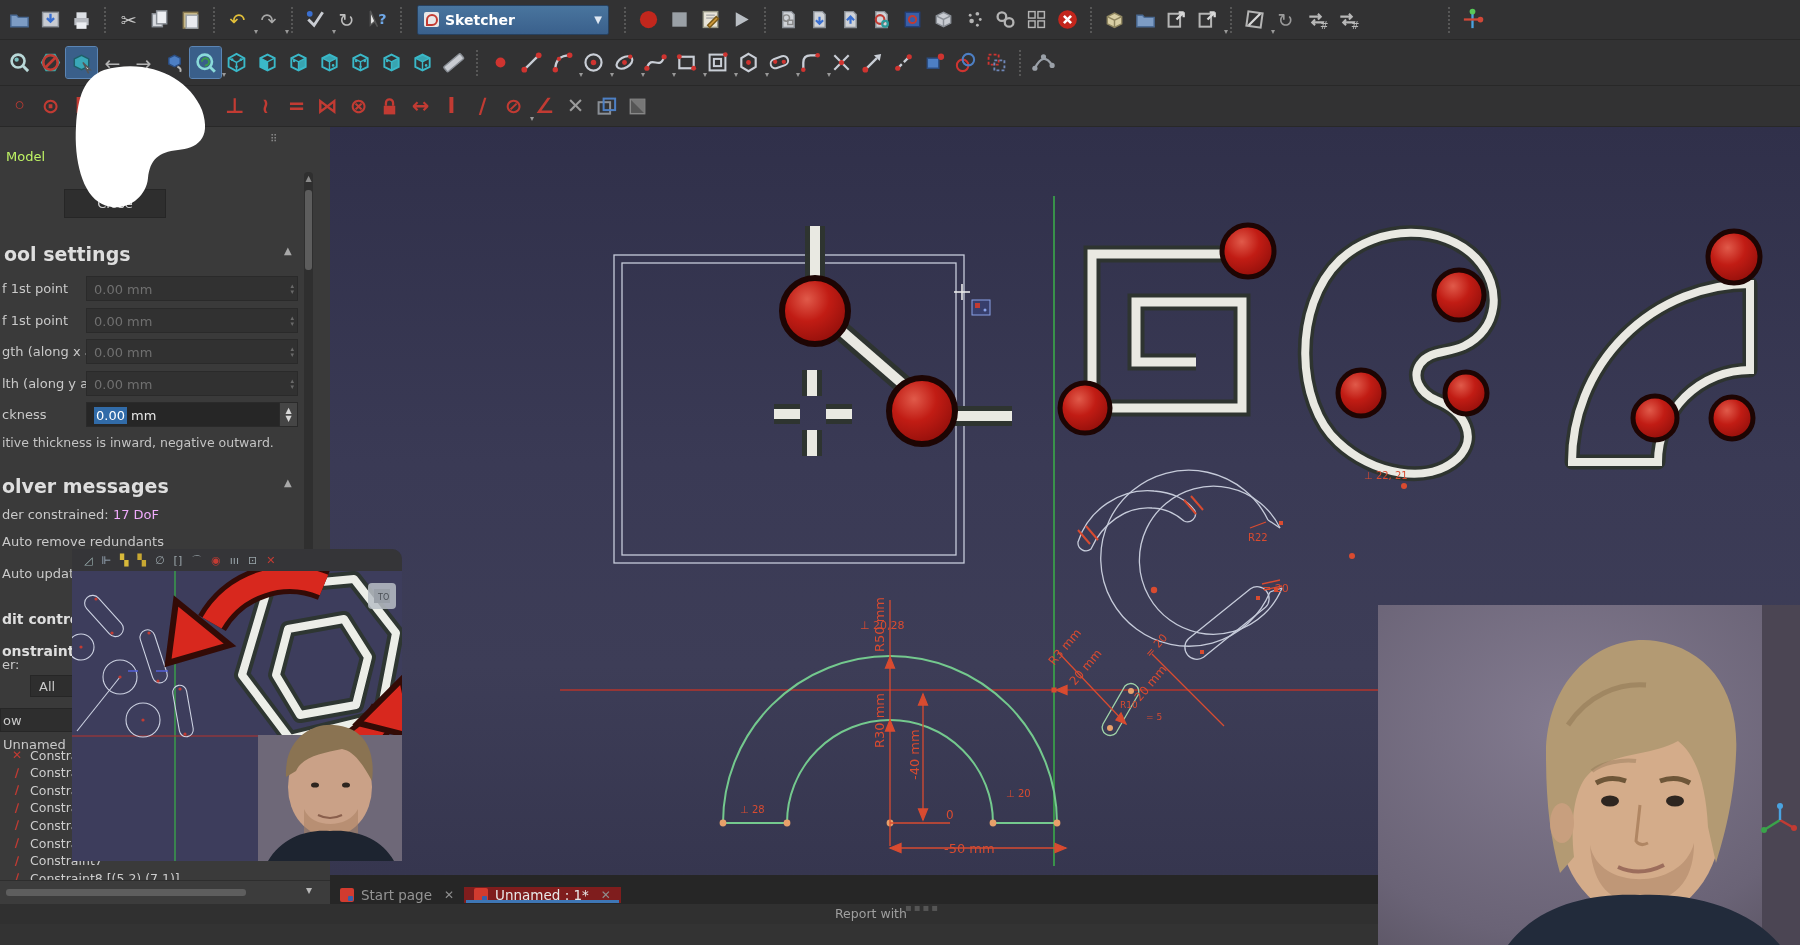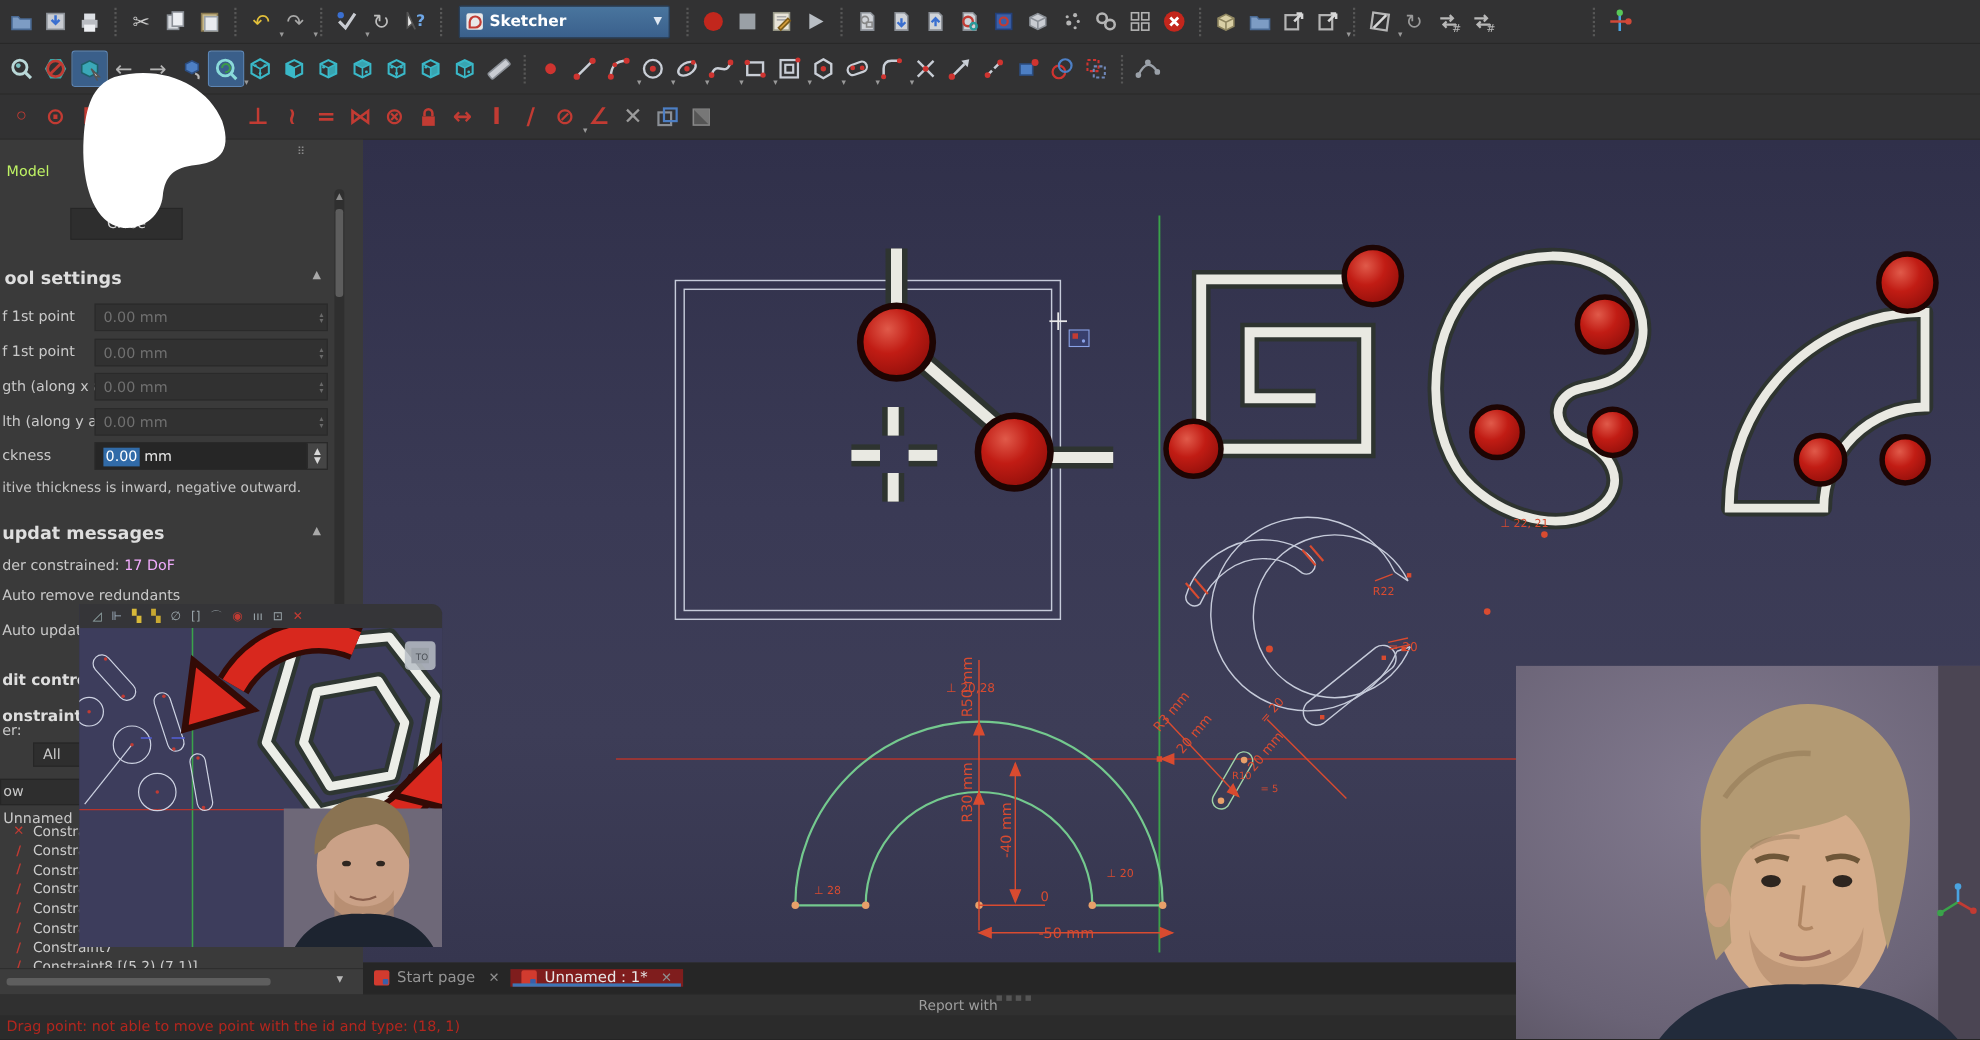--- a/index.html
+++ b/index.html
@@ -18,21 +18,21 @@
   .gap{flex:none;}
   
   #wbcombo{display:flex;align-items:center;height:28px;width:190px;background:linear-gradient(#49759e,#3a608c);border:1px solid #27415f;border-radius:2px;margin:0 8px;flex:none;}
   #wbcombo .wbicon{width:15px;height:15px;margin:0 6px;background:#e8e8e8;border-radius:2px;position:relative;}
   #wbcombo .wbicon:before{content:"";position:absolute;left:2px;top:2px;width:8px;height:8px;border:2px solid #c23b33;border-radius:50% 50% 50% 0;}
   #wbcombo .wblabel{color:#fff;font-size:14px;font-weight:bold;flex:1;}
   #wbcombo .wbarrow{width:20px;color:#dfe8f2;font-size:10px;text-align:center;}
 
   
   #panel{position:absolute;left:0;top:127px;width:330px;height:753px;background:#3a3a3a;color:#c9c9c9;font-size:13px;overflow:hidden;z-index:6;}
-  .phead{position:absolute;font-weight:bold;color:#dedede;font-size:16px;}
+  .phead{position:absolute;font-weight:bold;color:#dedede;font-size:19px;}
   .pchev{position:absolute;color:#a8a8a8;font-size:10px;}
   .plabel{position:absolute;color:#c9c9c9;}
   .pfield{position:absolute;left:86px;width:212px;height:25px;background:#313131;border:1px solid #2a2a2a;color:#707070;font-size:13px;line-height:25px;padding-left:7px;box-sizing:border-box;}
   .pfield .spin{position:absolute;right:3px;top:0;height:100%;display:flex;flex-direction:column;justify-content:center;color:#6a6a6a;font-size:7px;line-height:6px;}
   .pfield.active{background:#262626;color:#e8e8e8;}
   .pfield.active .selhl{background:#316ba8;color:#fff;padding:1px 2px;}
   .pfield.active .spinbox{position:absolute;right:0;top:0;width:17px;height:100%;background:#454545;border-left:1px solid #2a2a2a;display:flex;flex-direction:column;align-items:center;justify-content:center;color:#d8d8d8;font-size:8px;line-height:8px;}
   #pscroll{position:absolute;right:17px;top:45px;width:9px;height:418px;background:#2f2f2f;border-radius:4px;}
   #pscroll .thumb{position:absolute;left:1px;top:18px;width:7px;height:80px;background:#5d5d5d;border-radius:3px;}
   #pscroll .arr{position:absolute;left:0;top:2px;width:9px;text-align:center;color:#8a8a8a;font-size:8px;}
@@ -44,21 +44,21 @@
 
   
   #liststrip{position:absolute;left:0;top:880px;width:330px;height:23px;background:#3c3c3c;z-index:7;border-top:1px solid #2e2e2e;}
   #liststrip .hbar{position:absolute;left:6px;top:8px;width:240px;height:7px;background:#5e5e5e;border-radius:3px;}
   #liststrip .chev{position:absolute;right:18px;top:2px;color:#b8b8b8;font-size:12px;}
 
   
   #viewport{position:absolute;left:330px;top:127px;width:1470px;height:748px;background:linear-gradient(180deg,#30304a 0%,#3a3a55 45%,#3d3d57 72%,#36364f 100%);z-index:1;}
 
   
-  #tabbar{position:absolute;left:330px;top:875px;width:1470px;height:28px;background:#262626;display:flex;align-items:center;z-index:6;}
+  #tabbar{position:absolute;left:330px;top:875px;width:1470px;height:28px;background:#262626;display:flex;align-items:flex-end;z-index:6;}
   .tab{display:flex;align-items:center;padding:0 10px;position:relative;color:#949494;font-size:13.5px;}
   .tab.active{color:#e8e8e8;background:#7f1d1d;}
   .tab.active .underline{position:absolute;left:2px;right:2px;bottom:0;height:3px;background:#3e76b5;}
   .fcico{width:14px;height:14px;margin-right:7px;position:relative;background:#d23b2f;border-radius:2px;}
   .fcico:before{content:"";position:absolute;right:1px;bottom:1px;width:5px;height:5px;background:#3a5fa8;border-radius:1px;}
   .tab .x{margin-left:12px;color:#8f8f8f;font-size:12px;}
   #reportbar{position:absolute;left:0;top:903px;width:1800px;height:20px;background:#303030;z-index:6;border-top:1px solid #262626;}
   #reportbar span{position:absolute;left:835px;top:2px;color:#9f9f9f;font-size:12.5px;}
   #reportbar .handle{position:absolute;left:905px;top:-2px;color:#555;font-size:10px;letter-spacing:2px;}
   #statusbar{position:absolute;left:0;top:923px;width:1800px;height:22px;background:#2b2b2b;z-index:6;}
@@ -744,21 +744,21 @@
             <span>▾</span>
           </span></div>
         <div class="plabel" style="left: 2px; top: 280px;">ckness</div>
         <div class="pfield active" style="top: 275px;"><span class="selhl">0.00</span><span> mm</span><span class="spinbox">
             <span>▲</span>
             <span>▼</span>
           </span></div>
       </div>
     <div class="plabel" style="left:2px;top:308px;font-size:12.5px;color:#c4c4c4;">itive thickness is inward, negative outward.</div>
 
-    <div class="phead" style="left:2px;top:348px;">updat messages</div>
+    <div class="phead" style="left:2px;top:348px;">olver messages</div>
     <div class="pchev" style="left:284px;top:350px;">▲</div>
     <div class="plabel" style="left:2px;top:380px;">
       <span>der constrained:</span>
       <span class="link">17 DoF</span>
     </div>
     <div class="plabel" style="left:2px;top:407px;">Auto remove redundants</div>
     <div class="plabel" style="left:2px;top:439px;">Auto updat</div>
 
     <div class="phead" style="left:2px;top:484px;font-size:14px;">dit control</div>
     <div class="phead" style="left:2px;top:516px;font-size:14px;">onstraints</div>
@@ -820,23 +820,20 @@
       <span class="x">✕</span>
       <span class="underline"></span>
     </div>
   </div>
 
   <div id="reportbar">
     <span class="handle">▪▪▪▪</span>
     <span>Report with</span>
   </div>
 
-  <div id="statusbar">
-    <span>Drag point: not able to move point with the id and type: (18, 1)</span>
-  </div>
 
   <div id="pip">
     <div id="pipbar">
         <span style="color: rgb(154, 176, 176);">◿</span>
         <span style="color: rgb(170, 187, 204);">⊩</span>
         <span style="color: rgb(216, 185, 58);">▚</span>
         <span style="color: rgb(200, 168, 50);">▚</span>
         <span style="color: rgb(154, 165, 170);">∅</span>
         <span style="color: rgb(154, 165, 170);">[]</span>
         <span style="color: rgb(154, 165, 170);">⌒</span>

